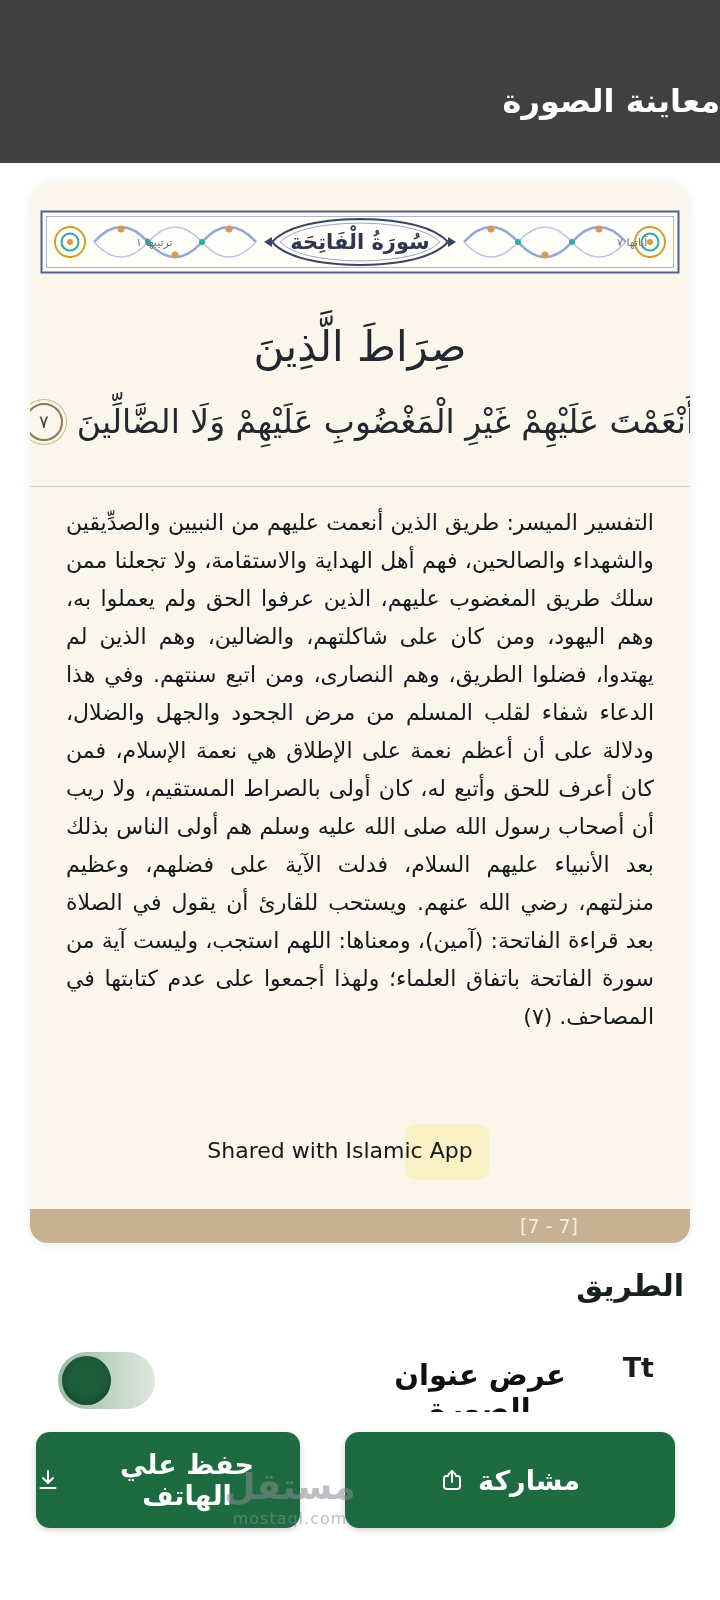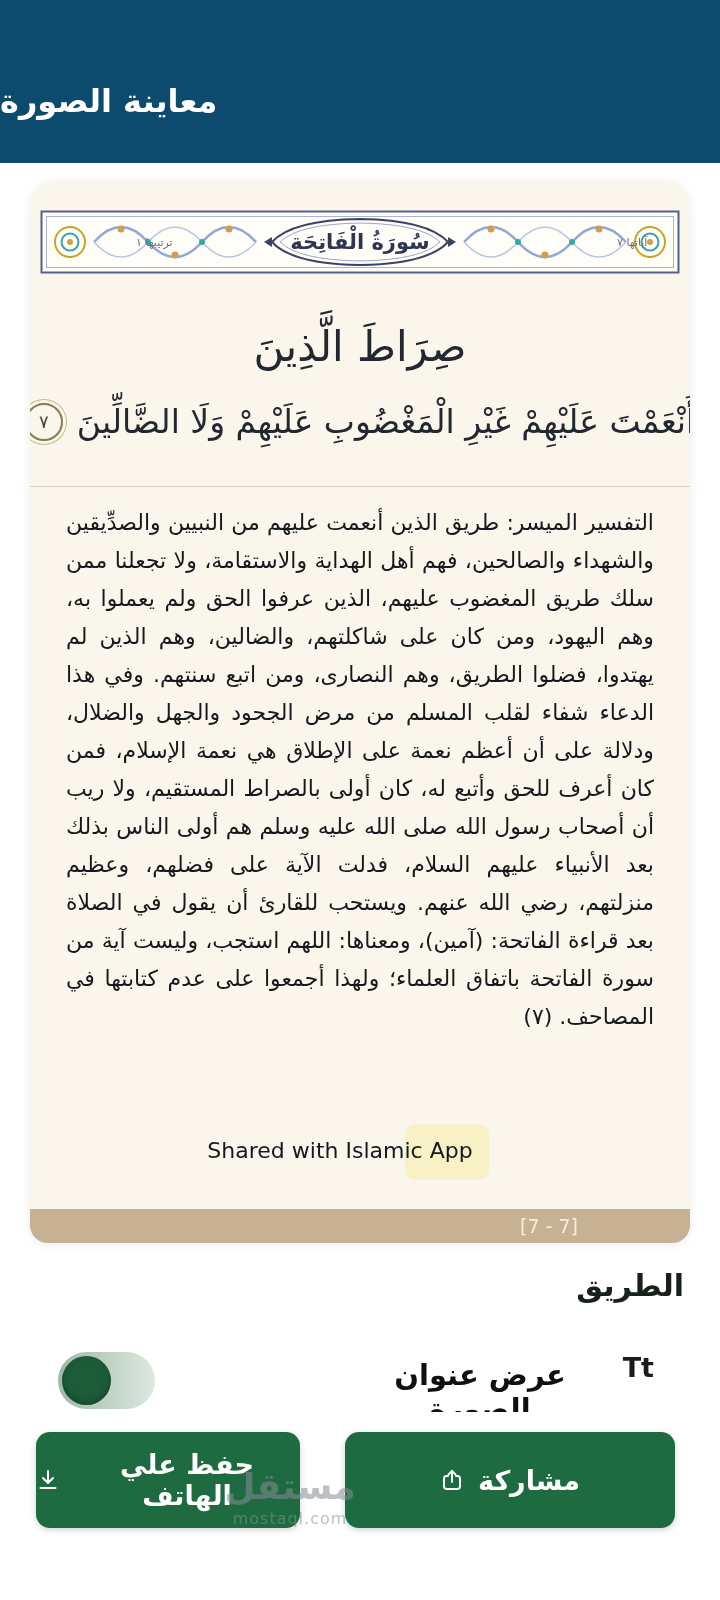--- a/index.html
+++ b/index.html
@@ -6,21 +6,21 @@
   html,body { background:#e9e9e9; }
   body { font-family:"DejaVu Sans", sans-serif; }
   .page {
     position:relative; width:720px; height:1600px; margin:0 auto;
     background:#ffffff; overflow:hidden;
   }
 
   
   .appbar {
     position:absolute; top:0; left:0; width:720px; height:163px;
-    background:#0c4a6e; display:flex; align-items:center; justify-content:flex-start;
+    background:#404040; display:flex; align-items:center; justify-content:flex-end;
     padding-top:39px;
   }
   .appbar-title { color:#ffffff; font-size:32px; font-weight:bold; letter-spacing:.5px; }
 
   
   .card {
     position:absolute; top:180px; left:30px; width:660px; height:1063px;
     background:#fbf6eb; border-radius:26px 26px 18px 18px; overflow:hidden;
     box-shadow:0 2px 10px rgba(0,0,0,.08);
   }

